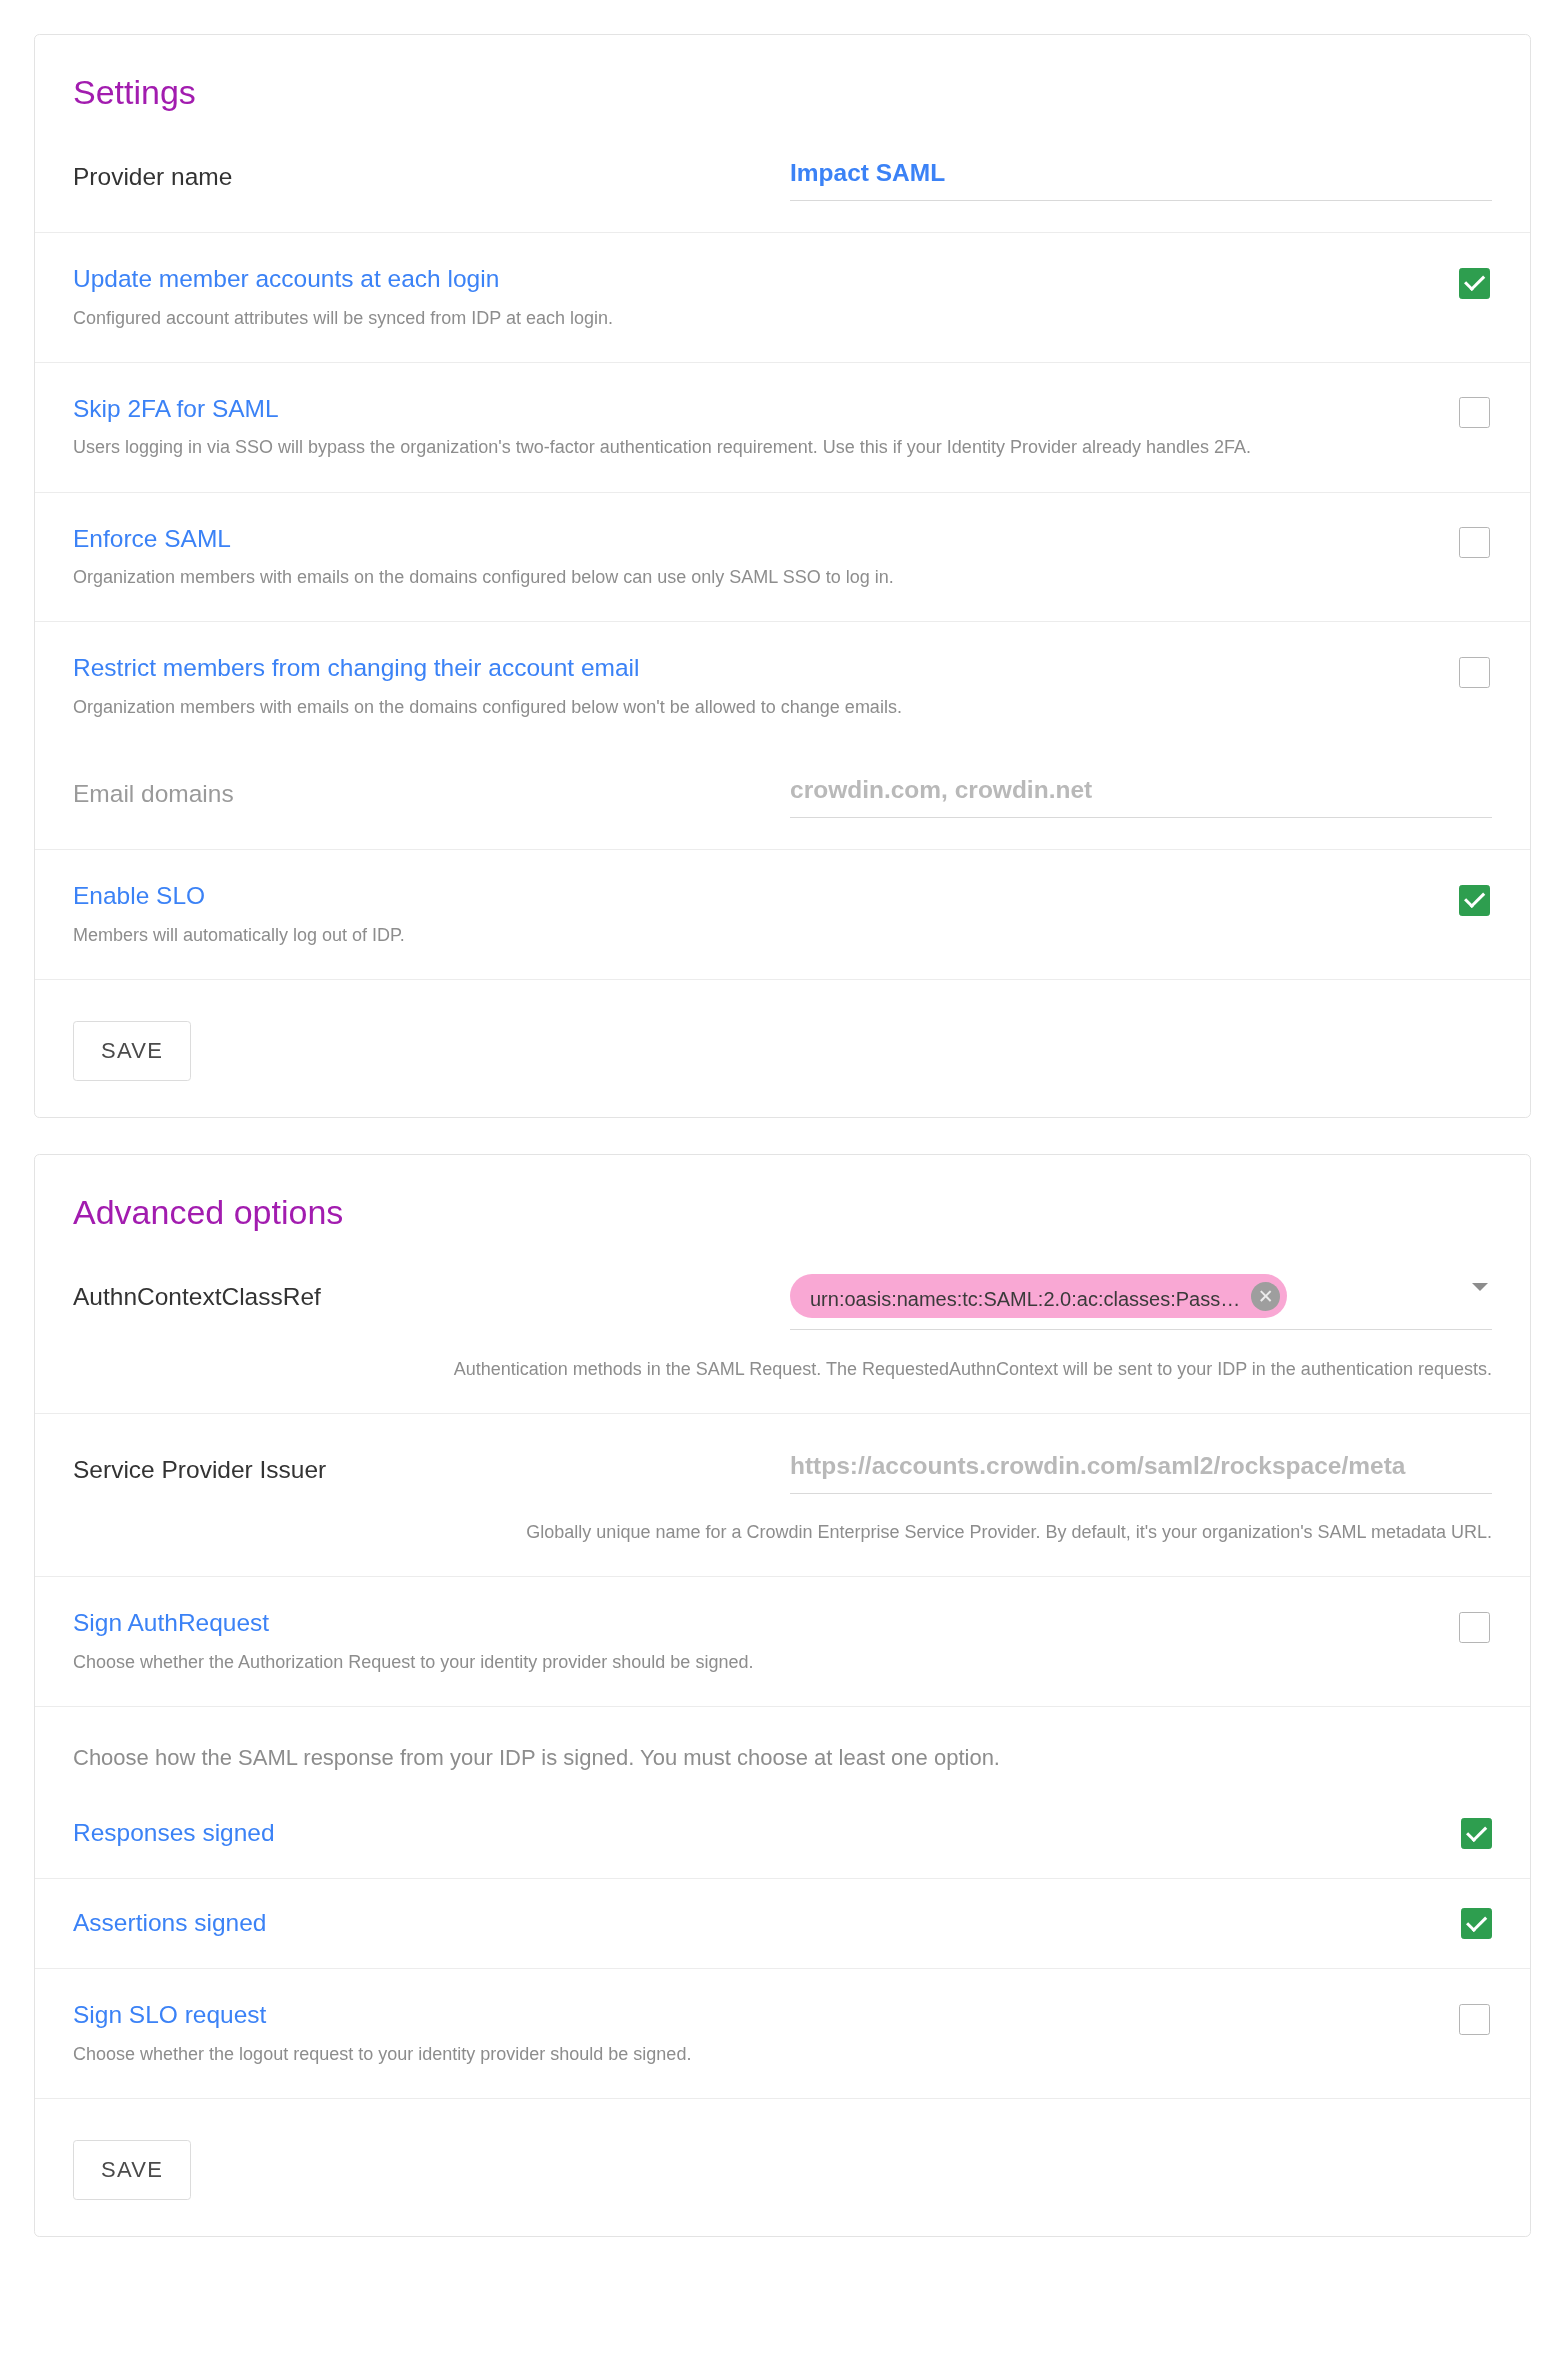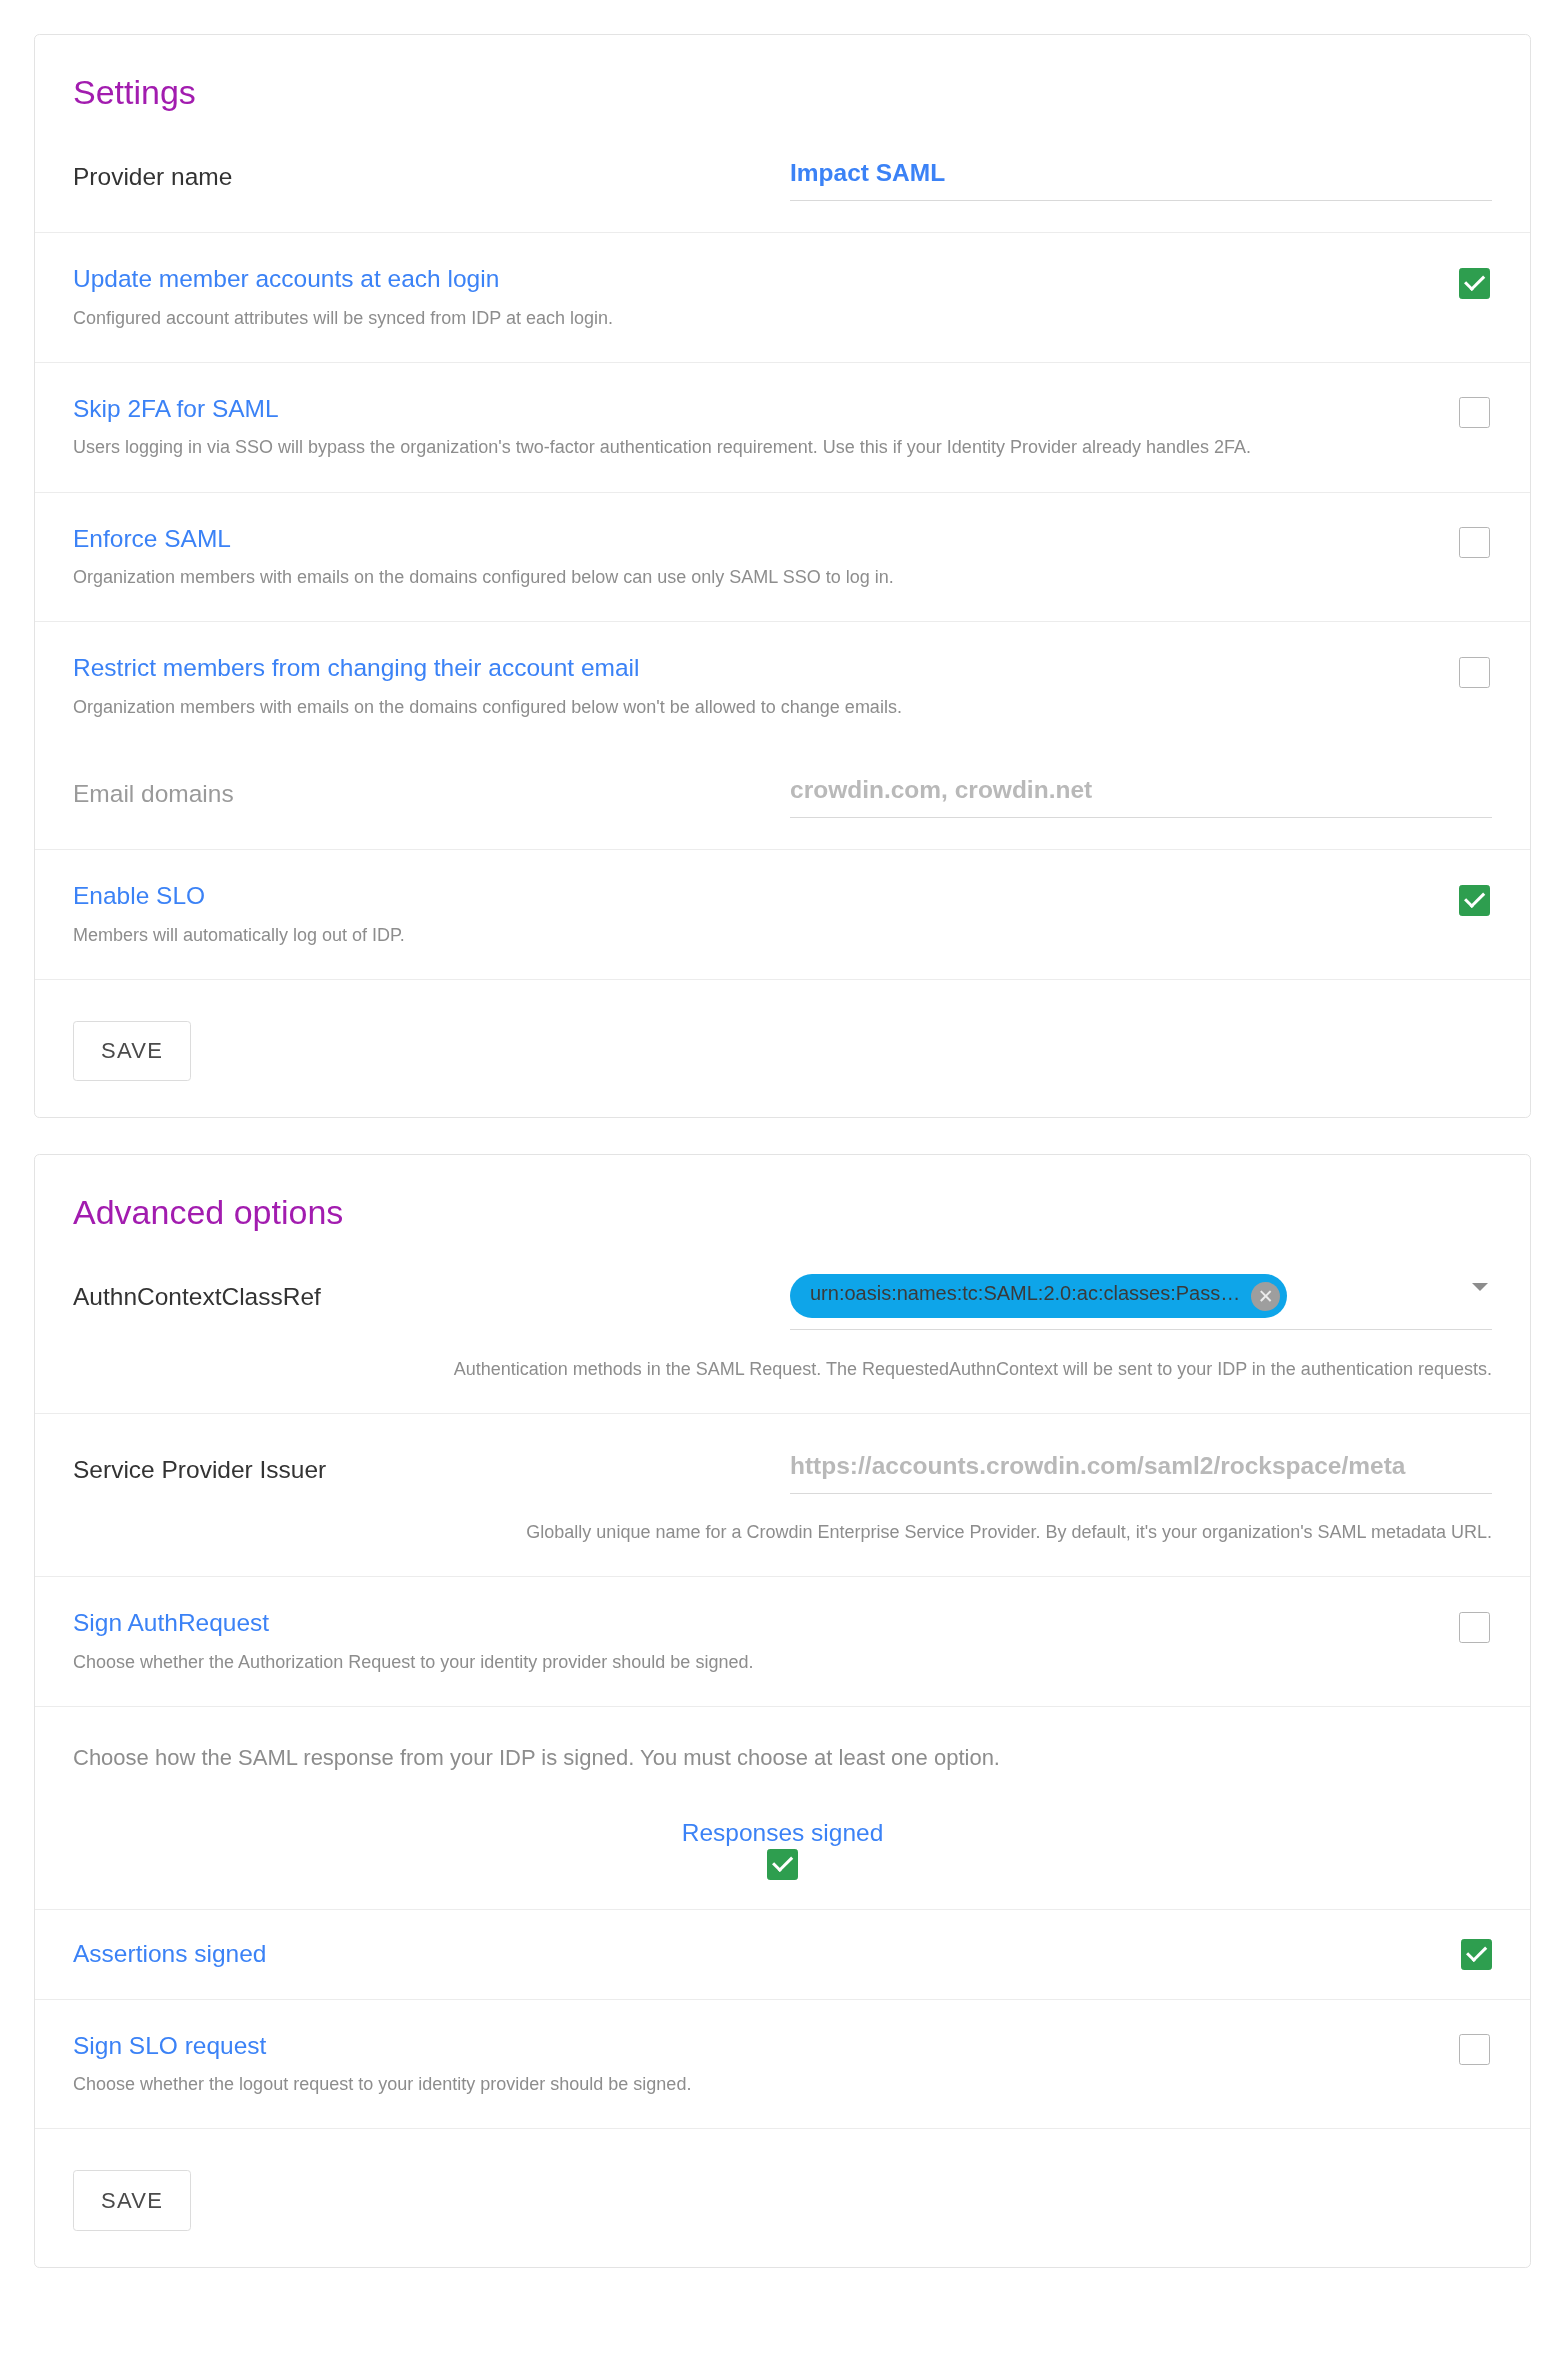--- a/index.html
+++ b/index.html
@@ -139,22 +139,22 @@
   
   .chip-field {
     display: flex;
     align-items: center;
     border-bottom: 0.9px solid #d9d9d9;
     padding-bottom: 11px;
     position: relative;
   }
   .chip {
     display: inline-flex;
-    align-items: flex-start;
-    background: #0ea5e9;
+    align-items: flex-end;
+    background: #f9a8d4;
     border-radius: 22px;
     padding: 7.3px 7.3px 7.3px 20px;
     max-width: 599px;
   }
   .chip-text {
     font-size: 20px;
     color: #3a3a3a;
     white-space: nowrap;
     overflow: hidden;
     text-overflow: ellipsis;
@@ -308,21 +308,21 @@
     </div>
     <div class="row-right cb-cell">
       <span class="cb"></span>
     </div>
   </div>
 
   <div class="plain-row">
     <div class="plain-text">Choose how the SAML response from your IDP is signed. You must choose at least one option.</div>
   </div>
 
-  <div class="toggle-row" style="border-top:none; padding-top:33px;flex-direction:column;">
+  <div class="toggle-row" style="border-top:none; padding-top:33px;">
     <div class="label-big">Responses signed</div>
     <div class="row-right">
       <span class="cb checked"></span>
     </div>
   </div>
 
   <div class="toggle-row">
     <div class="label-big">Assertions signed</div>
     <div class="row-right">
       <span class="cb checked"></span>

